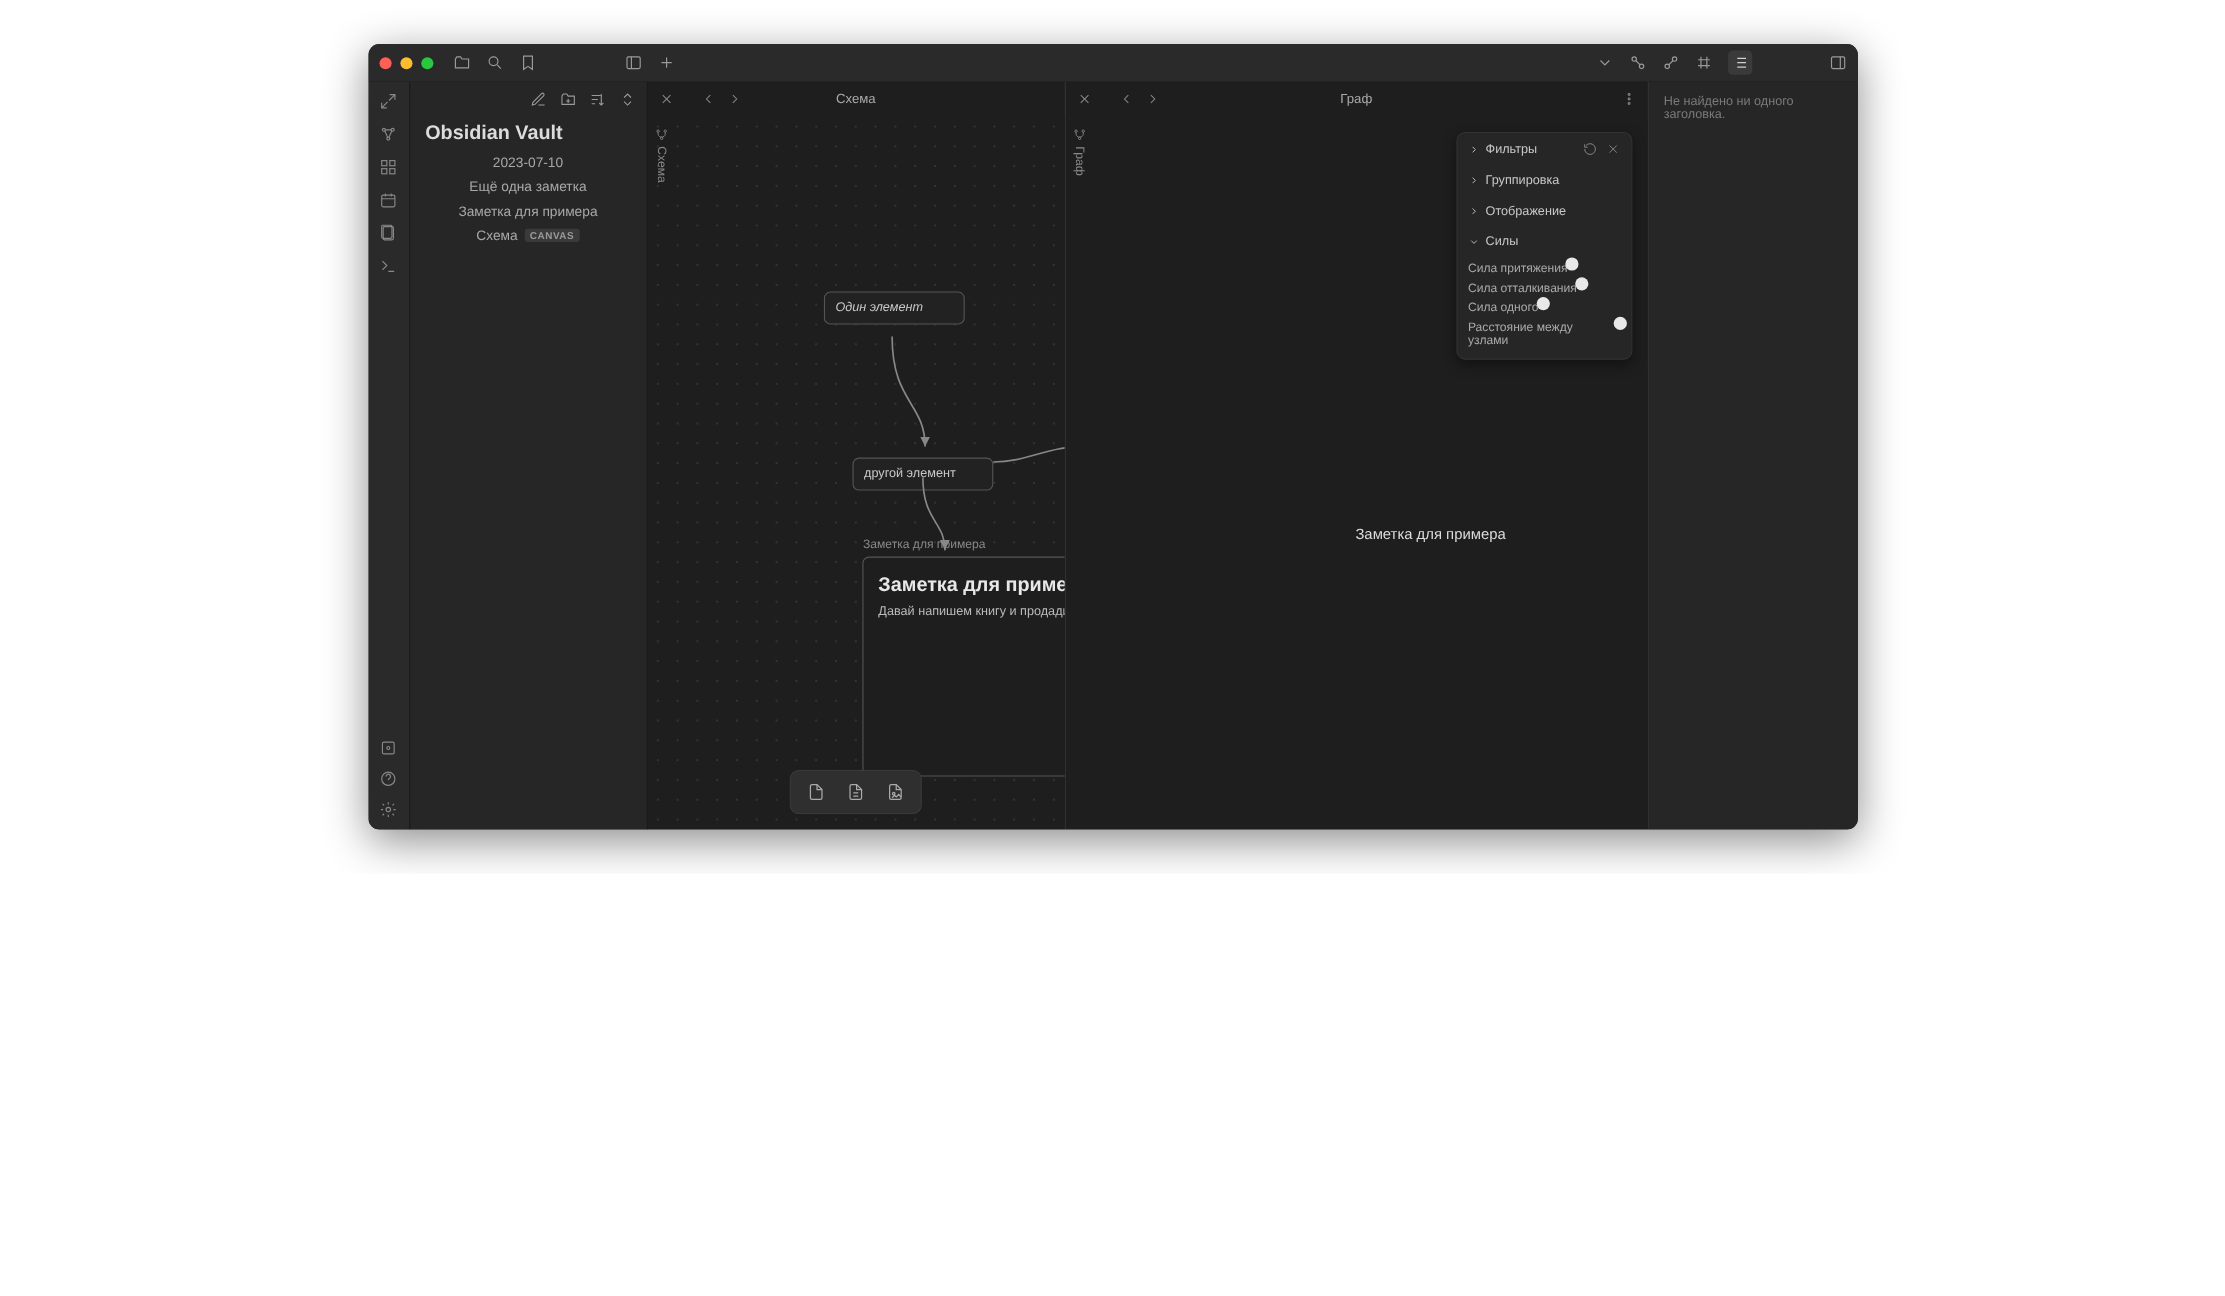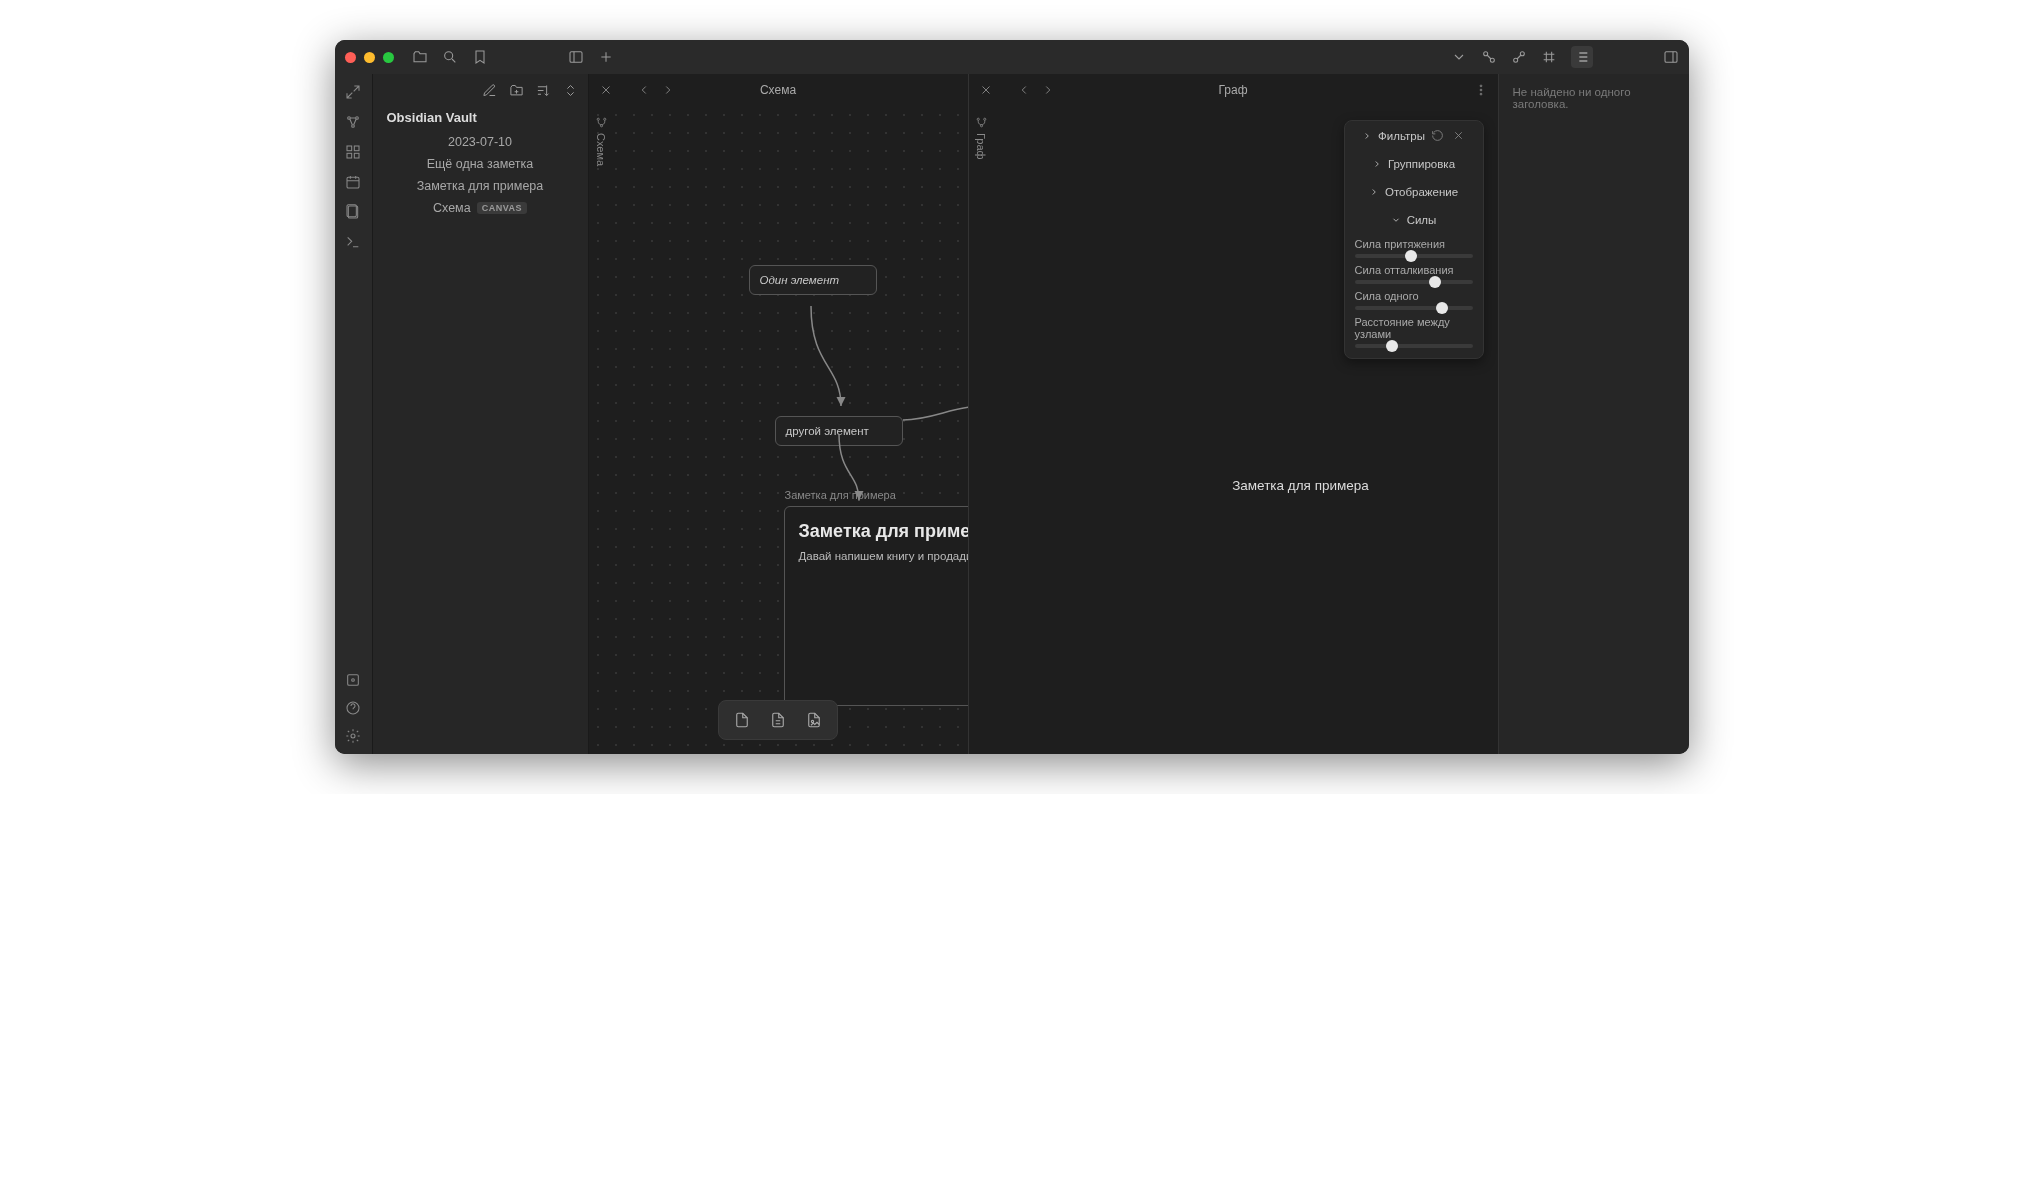--- a/index.html
+++ b/index.html
@@ -44,21 +44,21 @@
 
 .ribbon { width: 38px; background:#2a2a2a; display:flex; flex-direction:column; align-items:center; padding-top:10px; gap:14px; border-right:1px solid #1a1a1a;}
 .ribbon-bottom { margin-top:auto; display:flex; flex-direction:column; gap:12px; padding-bottom:10px; align-items:center;}
 .rb-icon { width:16px; height:16px; color:#888; cursor:pointer; display:flex;}
 .rb-icon svg{width:16px;height:16px;stroke:currentColor;fill:none;stroke-width:1.6;}
 
 .explorer { width: 216px; background:#262626; display:flex; flex-direction:column; border-right:1px solid #1a1a1a;}
 .ex-header { height:32px; display:flex; align-items:center; justify-content:flex-end; padding:0 10px; gap:12px;}
 .ex-ico { width:15px; height:15px; color:#9a9a9a; cursor:pointer; display:flex;}
 .ex-ico svg{width:15px;height:15px;stroke:currentColor;fill:none;stroke-width:1.6;}
-.vault-title { color:#dcdcdc; font-weight:600; font-size:13px; padding: 4px 14px 6px;}
+.vault-title { color:#dcdcdc; font-weight:600; font-size:18px; padding: 4px 14px 6px;}
 .file-item { padding: 4px 14px; color:#a8a8a8; cursor:pointer; display:flex; align-items:center; gap:6px;justify-content:center;}
 .badge { background:#3a3a3a; color:#9a9a9a; font-size:9px; padding:1px 5px; border-radius:3px; letter-spacing:.5px; font-weight:600;}
 
 .workspace { flex:1; display:flex; overflow:hidden;}
 .pane { display:flex; flex-direction:column; overflow:hidden;}
 .pane.canvas-pane { flex: 0 0 380px; border-right:1px solid #333;}
 .pane.graph-pane { flex:1; border-right:1px solid #333;}
 .pane-header { height:32px; display:flex; align-items:center; padding:0 10px; gap:10px; color:#888; position:relative;}
 .pane-title { position:absolute; left:50%; transform:translateX(-50%); color:#aaa; font-size:12px;}
 .pane-ico { width:14px; height:14px; cursor:pointer; color:#888; display:flex;}
@@ -79,29 +79,29 @@
 .note-card h2 { font-size:18px; font-weight:700; color:#e8e8e8; margin-bottom:8px; white-space:nowrap;}
 .note-card p { font-size:11.5px; color:#bbb;}
 
 .canvas-toolbar { position:absolute; bottom:14px; left:50%; transform:translateX(-50%); display:flex; gap:10px; background:#2f2f2f; padding:6px 10px; border-radius:8px; border:1px solid #3a3a3a;}
 .ct-btn { width:26px; height:26px; display:flex; align-items:center; justify-content:center; cursor:pointer; color:#aaa;}
 .ct-btn svg{width:18px;height:18px;stroke:currentColor;fill:none;stroke-width:1.5;}
 
 .graph-svg { position:absolute; inset:0;}
 .graph-label { position:absolute; color:#dcdcdc; font-size:13.5px; transform:translate(-50%,0);}
 
-.settings-panel { position:absolute; top:14px; right:14px; width:140px; background:#262626; border-radius:8px; border:1px solid #333; display:flex; flex-direction:column; font-size:11.5px; box-shadow:0 4px 12px rgba(0,0,0,.4); z-index:5;align-items:center;}
+.settings-panel { position:absolute; top:14px; right:14px; width:160px; background:#262626; border-radius:8px; border:1px solid #333; display:flex; flex-direction:column; font-size:11.5px; box-shadow:0 4px 12px rgba(0,0,0,.4); z-index:5;}
 .sec-head { display:flex; align-items:center; padding:8px 10px; gap:6px; color:#c8c8c8; cursor:pointer;}
 .sec-head .chev{width:10px;height:10px;}
 .sec-head .chev svg{width:10px;height:10px;stroke:currentColor;fill:none;stroke-width:2;}
 .sec-head .head-actions{margin-left:auto;display:flex;gap:8px;}
 .head-act{width:13px;height:13px;color:#888;cursor:pointer;}
 .head-act svg{width:13px;height:13px;stroke:currentColor;fill:none;stroke-width:1.6;}
 .sec-body { padding: 4px 10px 10px; display:flex; flex-direction:column; gap:6px;}
-.slider-row { display:flex; flex-direction:column; gap:4px;}
+.slider-row { display:flex; flex-direction:row; gap:4px;}
 .slider-label { color:#aaa; font-size:11px;}
 .slider { position:relative; height:4px; background:#3a3a3a; border-radius:2px;}
 .slider-thumb { position:absolute; top:50%; width:12px; height:12px; background:#e8e8e8; border-radius:50%; transform:translate(-50%,-50%); cursor:pointer;}
 
 .outline-pane { width:190px; background:#262626; padding:12px 14px; font-size:11.5px; color:#7a7a7a;}
 
 .arrow-svg{position:absolute;overflow:visible;pointer-events:none;}
 </style>
 </head>
 <body>

